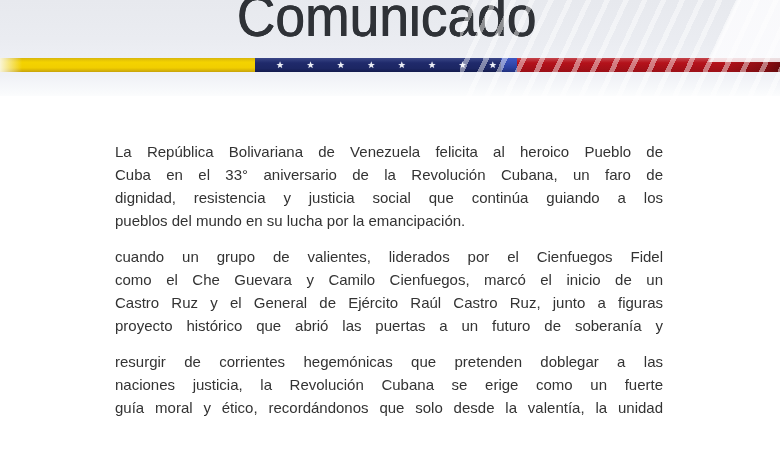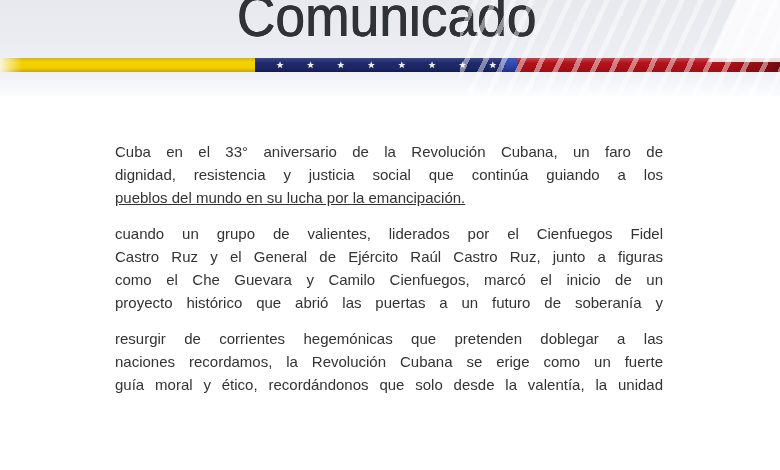--- a/index.html
+++ b/index.html
@@ -88,21 +88,21 @@
   
   .doc {
     position: absolute; left: 115px; top: 140px;
     width: 548px;
     color: #333333;
     font-size: 15px; line-height: 23px;
     z-index: 1;
   }
   .para { margin: 0 0 13px 0; }
   .line { text-align: justify; text-align-last: justify; }
-  .line.plain { text-align-last: left; text-decoration: underline; }
+  .line.plain { text-align-last: left; }
 </style>
 </head>
 <body>
 
 <div class="banner">
   <h1 class="banner-title">Comunicado</h1>
 </div>
 <div class="corner-sheen"></div>
 <div class="diag-texture"></div>
 
@@ -118,28 +118,29 @@
         <span class="star">★</span>
         <span class="star">★</span>
         <span class="star">★</span>
       </div>
   </div>
   <div class="seg seg-red"></div>
 </div>
 
 <main class="doc">
     <div class="para">
+      <div class="line">La República Bolivariana de Venezuela felicita al heroico Pueblo de</div>
       <div class="line">Cuba en el 33° aniversario de la Revolución Cubana, un faro de</div>
       <div class="line">dignidad, resistencia y justicia social que continúa guiando a los</div>
       <div class="line plain">pueblos del mundo en su lucha por la emancipación.</div>
     </div>
     <div class="para">
       <div class="line">cuando un grupo de valientes, liderados por el Cienfuegos Fidel</div>
+      <div class="line">como el Che Guevara y Camilo Cienfuegos, marcó el inicio de un</div>
       <div class="line">Castro Ruz y el General de Ejército Raúl Castro Ruz, junto a figuras</div>
-      <div class="line">como el Che Guevara y Camilo Cienfuegos, marcó el inicio de un</div>
       <div class="line">proyecto histórico que abrió las puertas a un futuro de soberanía y</div>
     </div>
     <div class="para">
       <div class="line">resurgir de corrientes hegemónicas que pretenden doblegar a las</div>
-      <div class="line">naciones recordamos, la Revolución Cubana se erige como un fuerte</div>
+      <div class="line">naciones justicia, la Revolución Cubana se erige como un fuerte</div>
       <div class="line">guía moral y ético, recordándonos que solo desde la valentía, la unidad</div>
     </div>
   </main>
 
 </body></html>

